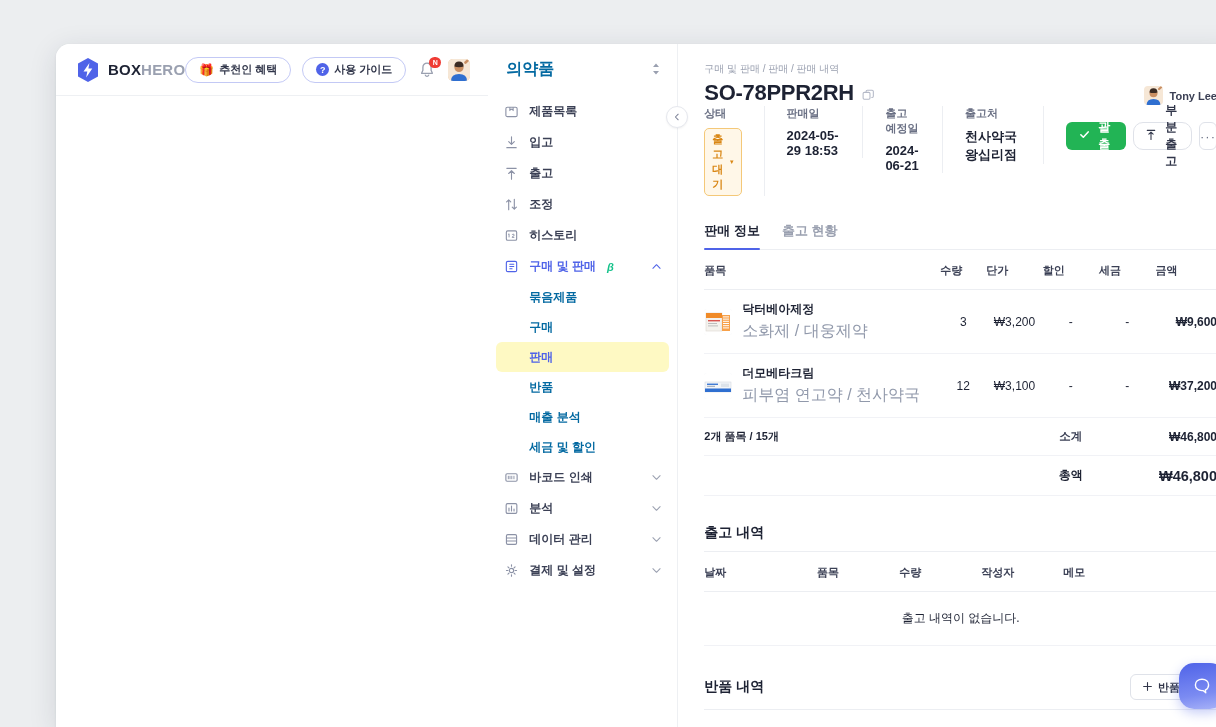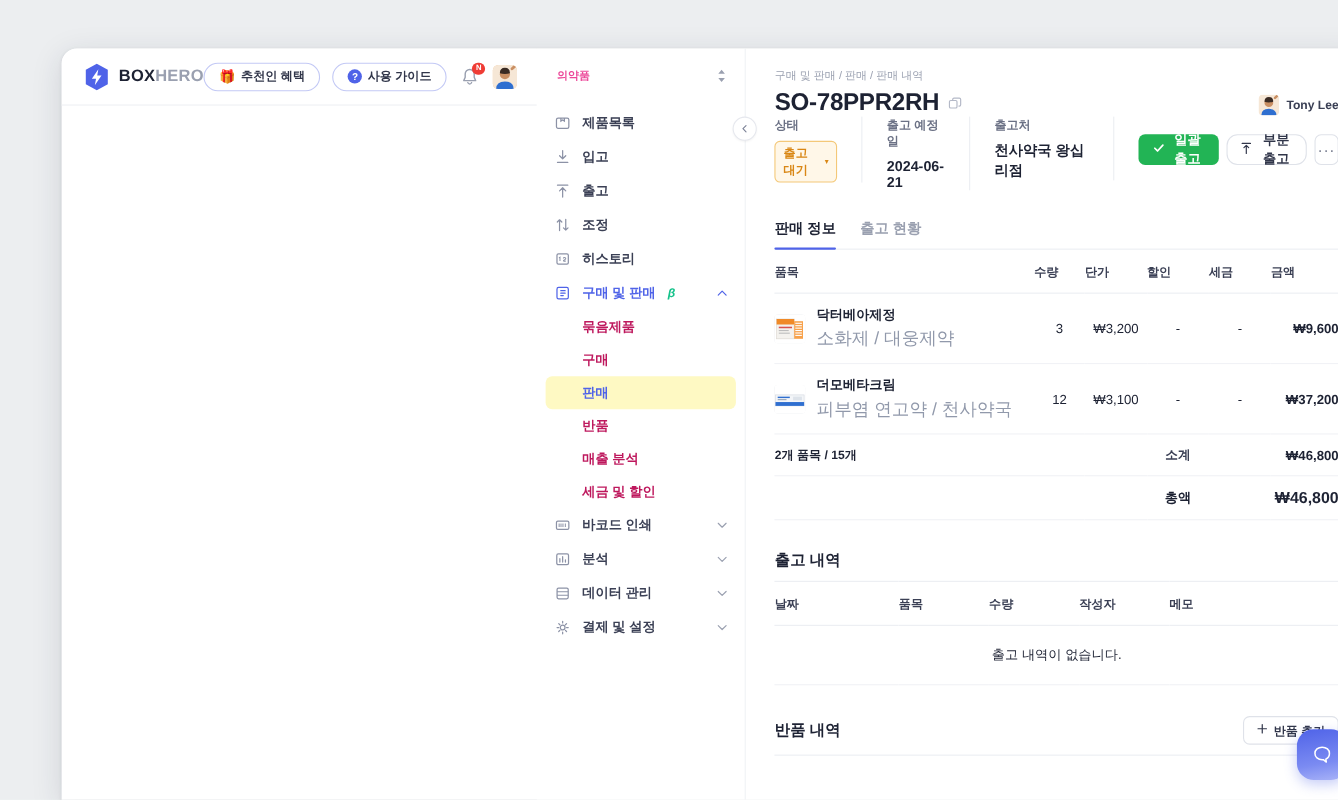--- a/index.html
+++ b/index.html
@@ -61,21 +61,21 @@
   
   .sidebar {
     width: 190px; flex: 0 0 190px; background: #fff;
     border-right: 1px solid #eef0f3; position: relative;
     padding-top: 4px;
   }
   .ws-header {
     height: 42px; display: flex; align-items: center;
     padding: 0 16px 0 18px; cursor: pointer;
   }
-  .ws-name { font-size: 10px; font-weight: 700; color: #ec4899; }
+  .ws-name { font-size: 16px; font-weight: 700; color: #0369a1; }
   .ws-caret { margin-left: auto; color: #9aa0b0; font-size: 9px; line-height: 7px; text-align:center;}
   .collapse-btn {
     position: absolute; right: -11px; top: 62px;
     width: 22px; height: 22px; border-radius: 50%;
     background: #fff; border: 1px solid #e6e8ee;
     display: flex; align-items: center; justify-content: center;
     font-size: 9px; color: #7b8196; cursor: pointer; z-index: 5;
     box-shadow: 0 1px 2px rgba(0,0,0,.05);
   }
   .nav { padding: 6px 8px 0 8px; }
@@ -85,21 +85,21 @@
     font-size: 12px; color: #3b4055; font-weight: 600;
   }
   .nav-icon { width: 15px; height: 15px; flex: 0 0 15px; color: #8c92a6; display:flex; align-items:center; justify-content:center;}
   .nav-item.active-parent { color: #4f63e8; }
   .nav-item.active-parent .nav-icon { color: #4f63e8; }
   .beta { color: #14c28a; font-style: italic; font-weight: 700; font-size: 11px; margin-left: 1px; }
   .chev { margin-left: auto; color: #9aa0b0; font-size: 9px; }
   .sub-item {
     height: 30px; display: flex; align-items: center;
     padding-left: 33px; border-radius: 6px; cursor: pointer;
-    font-size: 12px; color: #be185d; font-weight: 600;
+    font-size: 12px; color: #0369a1; font-weight: 600;
   }
   .sub-item.active { background: #fef9c3; color: #4f63e8; }
   
   .main {
     flex: 1; min-width: 0; background: #fff;
     padding: 18px 24px 0 26px; overflow: hidden; position: relative;
   }
   .breadcrumb { font-size: 10px; color: #9aa0b0; margin-bottom: 4px; }
   .title-row { display: flex; align-items: flex-start; }
   .page-title { font-size: 22px; font-weight: 700; color: #1d2233; letter-spacing: -.3px; }
@@ -427,20 +427,24 @@
         </div>
       </div>
 
       <div class="meta-row">
         <div class="meta-cell">
           <div class="meta-label">상태</div>
           <div class="status-chip">
             <span>출고 대기</span>
             <span class="c">▾</span>
           </div>
+        </div>
+        <div class="meta-cell">
+          <div class="meta-label">판매일</div>
+          <div class="meta-value">2024-05-29 18:53</div>
         </div>
         <div class="meta-cell">
           <div class="meta-label">출고 예정일</div>
           <div class="meta-value">2024-06-21</div>
         </div>
         <div class="meta-cell">
           <div class="meta-label">출고처</div>
           <div class="meta-value">천사약국 왕십리점</div>
         </div>
 

